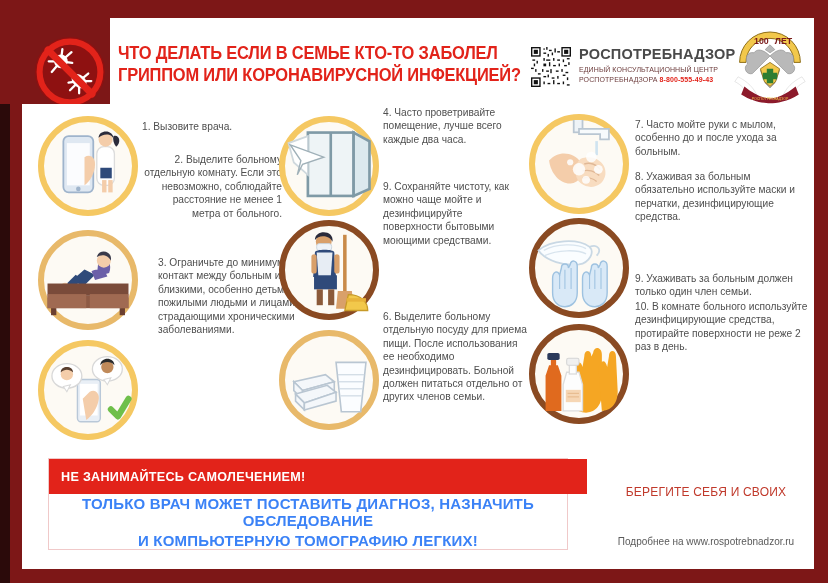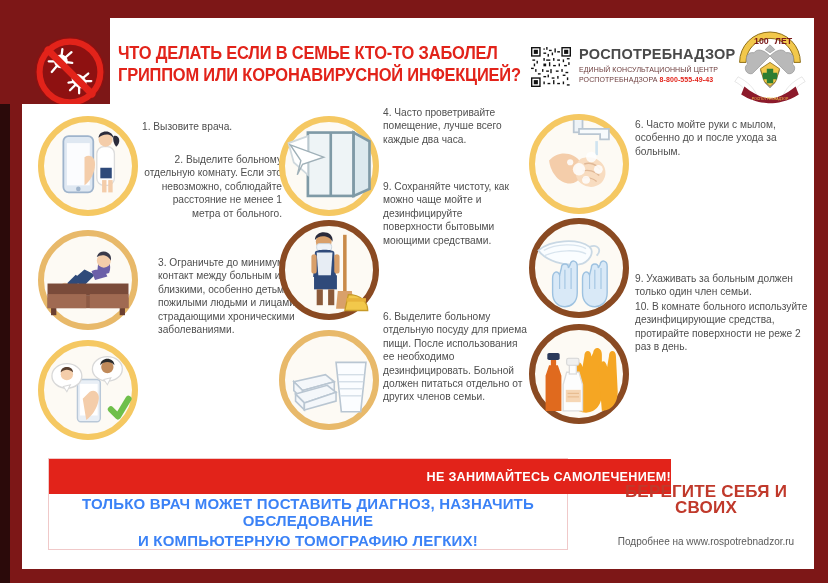--- a/index.html
+++ b/index.html
@@ -103,40 +103,40 @@
 
   
   .bottom{
     position:absolute;left:22px;top:444px;width:792px;height:125px;background:#fff;
   }
   .warn-box{
     position:absolute;left:26px;top:14px;width:520px;height:92px;
     border:1px solid #f0c9c9;box-sizing:border-box;background:#fff;
   }
   .warn-red{
-    position:absolute;left:0;top:0;width:622px;height:35px;background:#e2231a;
-    display:flex;align-items:center;justify-content:flex-end;
+    position:absolute;left:0;top:0;width:526px;height:35px;background:#e2231a;
+    display:flex;align-items:center;justify-content:flex-start;padding-left:12px;
   }
   .warn-red span{
     color:#fff;font-weight:bold;font-size:12.6px;letter-spacing:0.3px;
   }
   .warn-white{
     position:absolute;left:0;top:35px;width:518px;height:55px;
     display:flex;flex-direction:column;align-items:center;justify-content:center;
     gap:3px;
   }
   .warn-white span{
     color:#3b82f6;font-weight:bold;font-size:15px;letter-spacing:0.2px;
     display:block;text-align:center;
   }
   .take-care{
     position:absolute;left:580px;top:40px;width:208px;text-align:center;
   }
   .take-care .tc-line{
-    color:#c0392b;font-weight:bold;font-size:17px;line-height:16px;
+    color:#c0392b;font-weight:normal;font-size:12px;line-height:16px;
     letter-spacing:0.2px;
   }
   .more{
     position:absolute;left:580px;top:92px;width:208px;text-align:center;
     color:#5a5a5a;font-size:10px;
   }
 </style>
 </head>
 <body>
 
@@ -398,21 +398,22 @@
           </g>
           <g fill="#ffffff" opacity="0.85">
             <circle cx="64" cy="42" r="6"></circle>
             <circle cx="50" cy="56" r="7"></circle>
             <circle cx="72" cy="56" r="5"></circle>
             <circle cx="58" cy="68" r="4.5"></circle>
             <circle cx="40" cy="48" r="3.5"></circle>
           </g>
         </svg>
       </div>
-      <div class="step" style="left:108px;top:14px;width:175px;">6. Часто мойте руки с мылом, особенно до и после ухода за больным.</div>
+      <div class="step" style="left:108px;top:14px;width:175px;">7. Часто мойте руки с мылом, особенно до и после ухода за больным.</div>
+      <div class="step" style="left:108px;top:66px;width:175px;">8. Ухаживая за больным обязательно используйте маски и перчатки, дезинфицирующие средства.</div>
 
       <div class="icon-circle ring-brown" style="left:2px;top:114px;width:100px;height:100px;">
         <svg viewBox="0 0 100 100" width="88" height="88" style="display:block">
           <path d="M4 30 C18 18 48 16 62 26 C68 32 62 44 50 46 C34 48 12 42 4 30 Z" fill="#fafdff" stroke="#c9d8e4" stroke-width="2"></path>
           <g stroke="#d8e4ee" stroke-width="1.6" fill="none">
             <path d="M10 30 C24 22 48 22 58 28"></path>
             <path d="M11 36 C25 29 49 29 58 34"></path>
           </g>
           <path d="M62 26 C72 22 76 30 70 36" stroke="#c9d8e4" stroke-width="2" fill="none"></path>
           <g fill="#d9e9f7" stroke="#9ec2e0" stroke-width="1.6">

